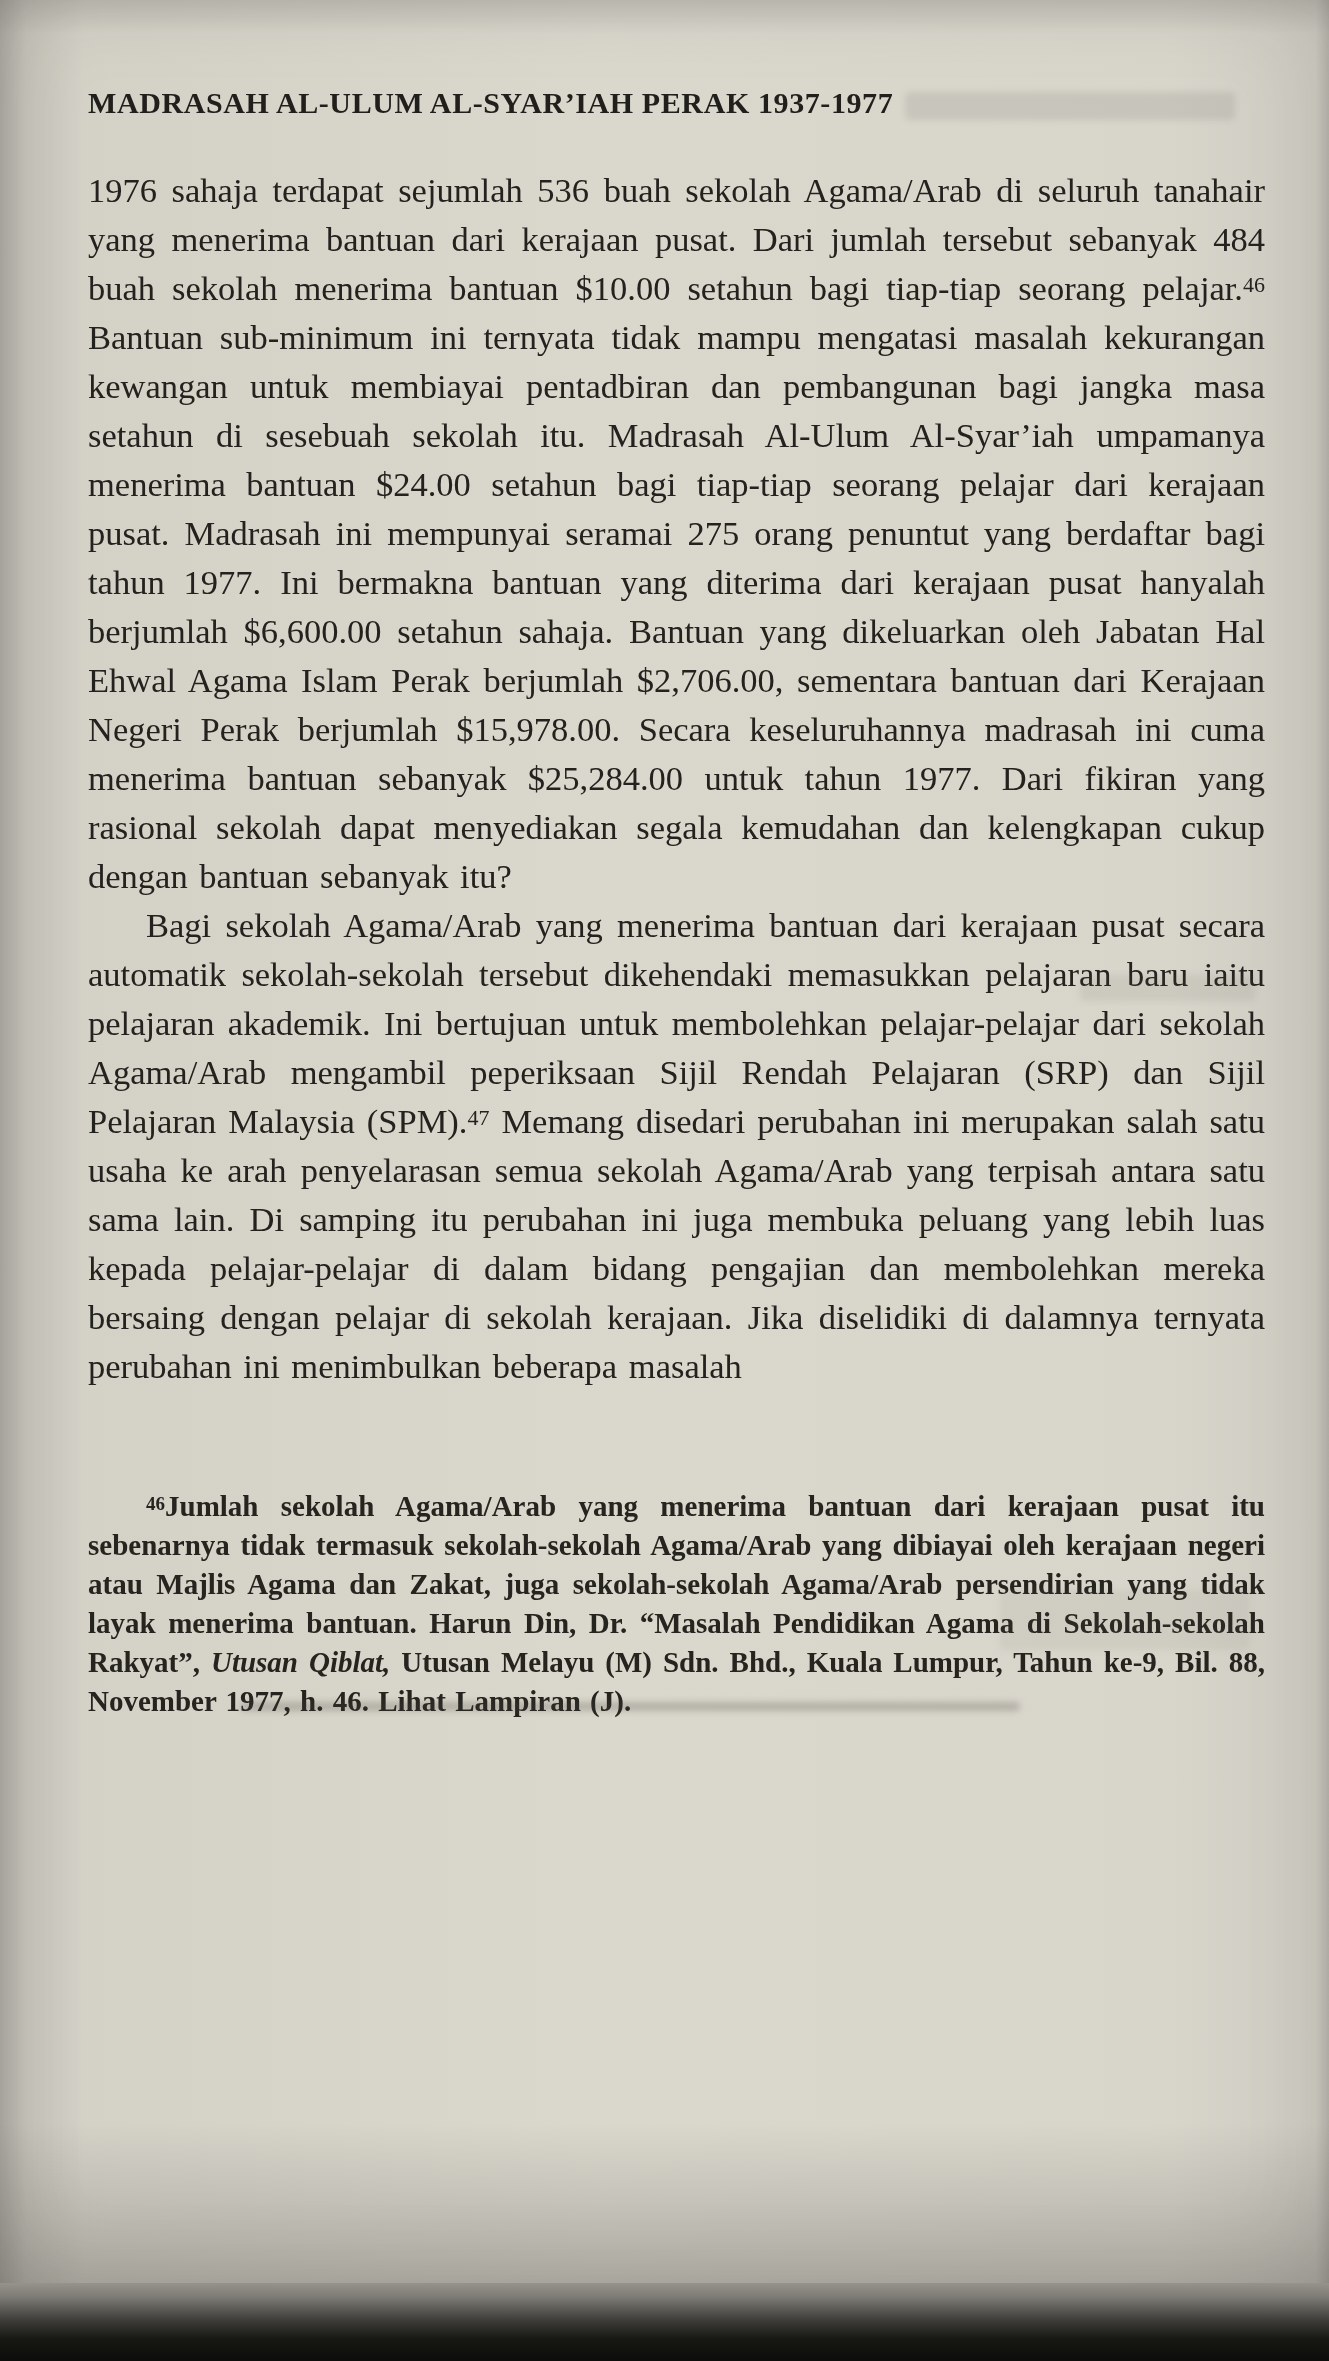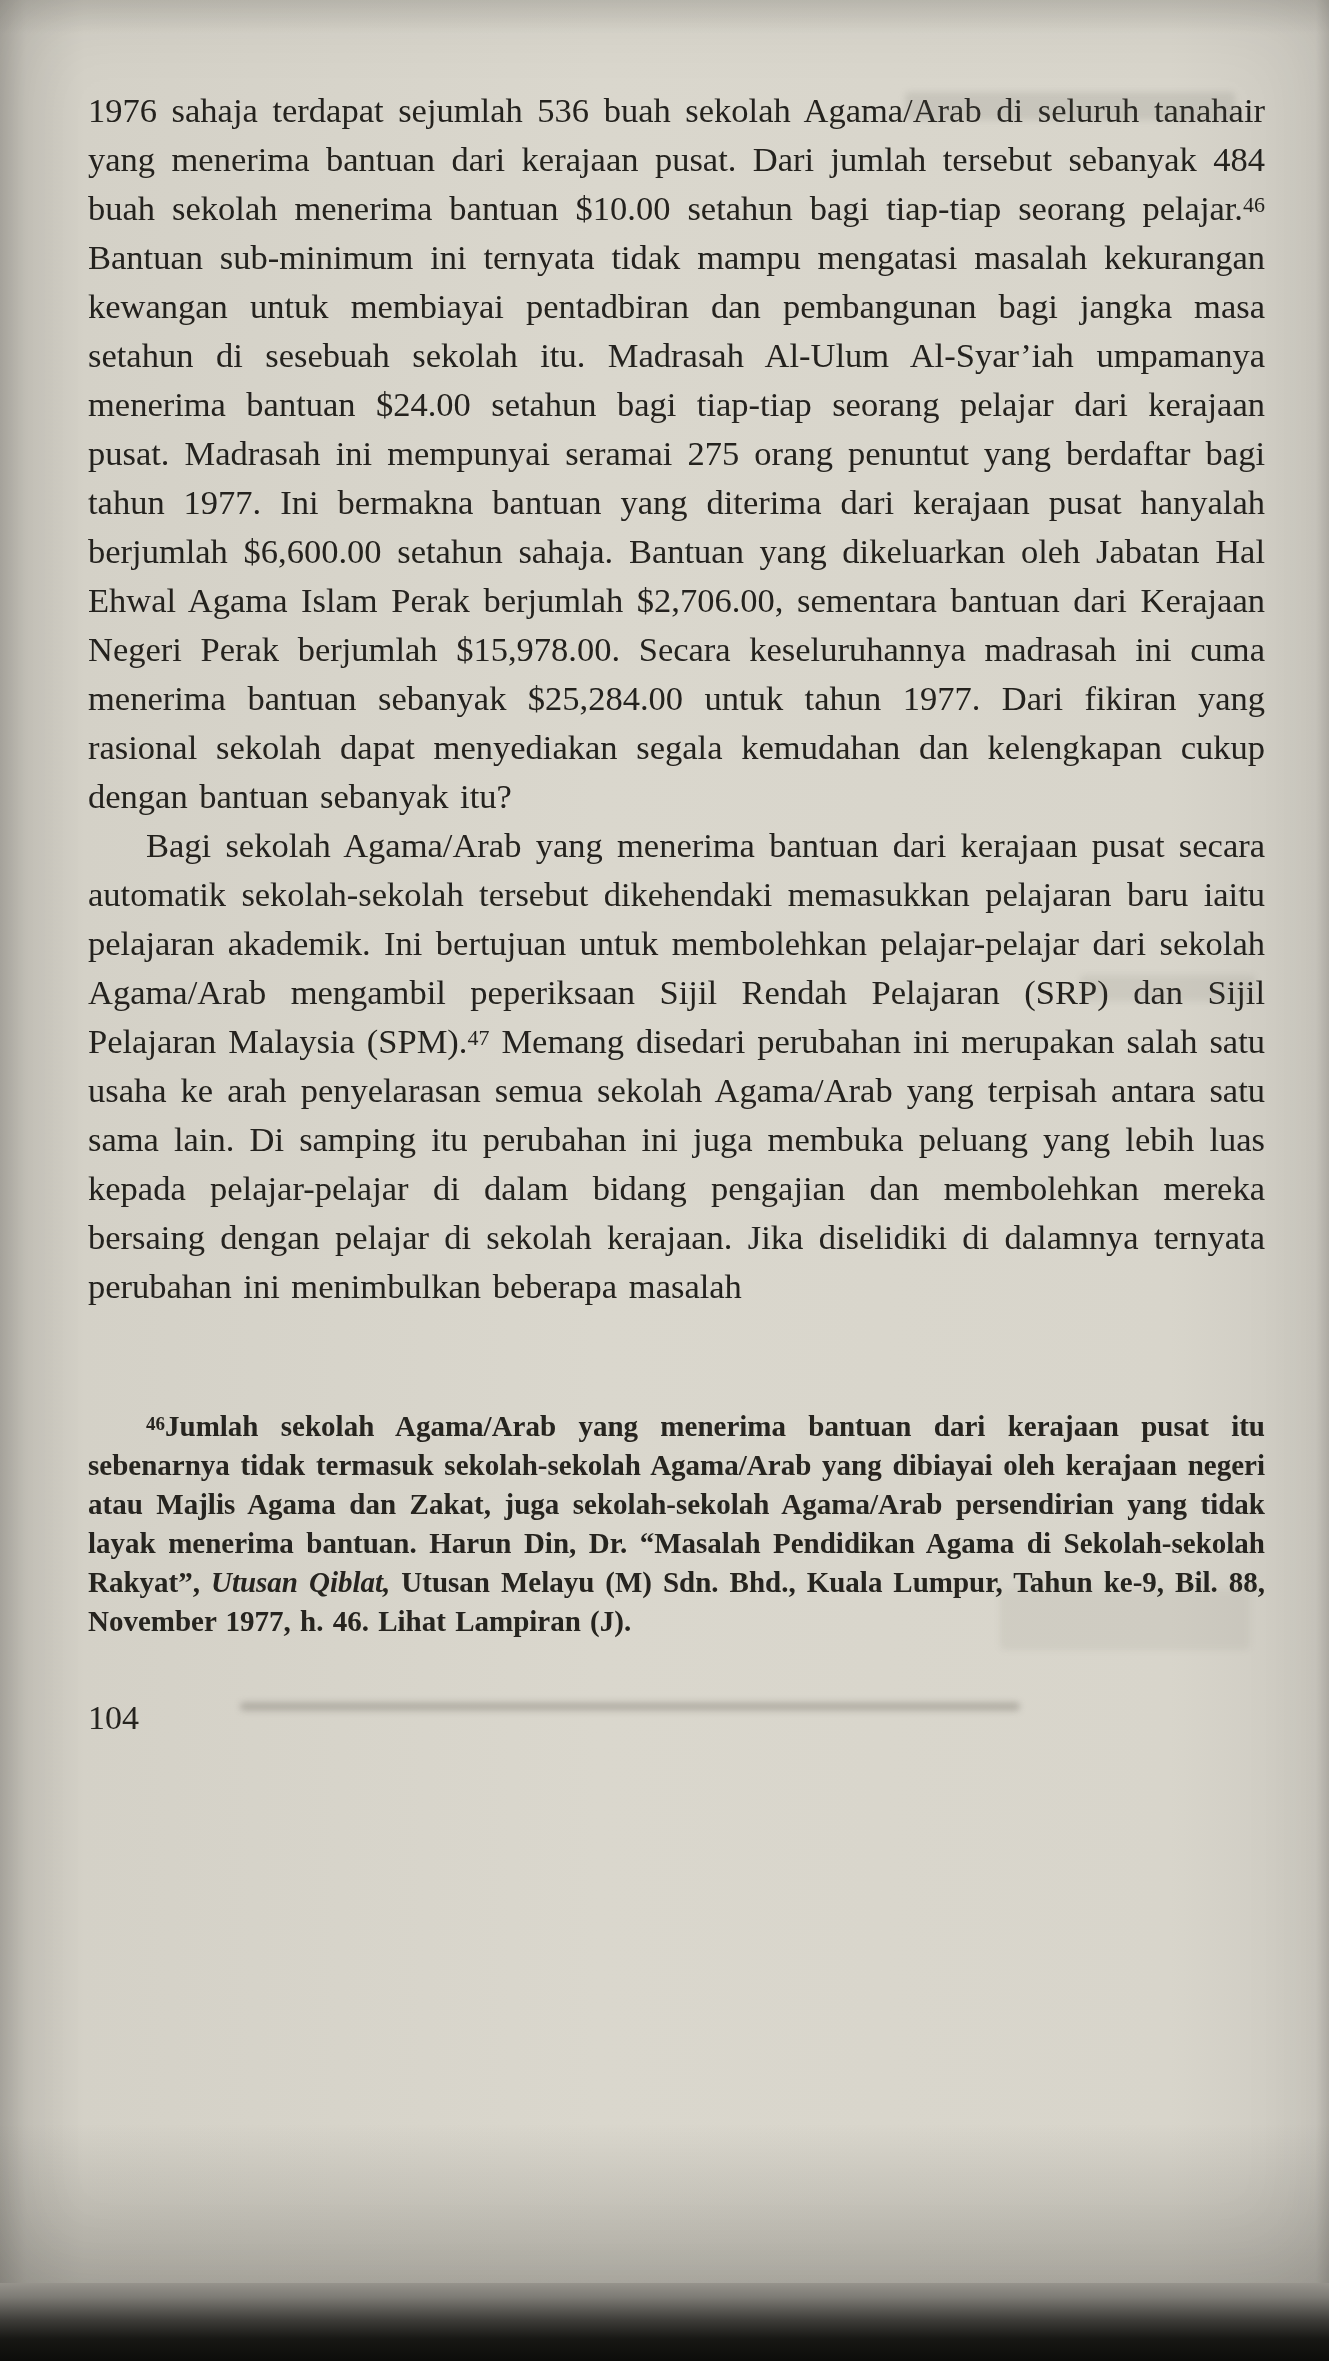--- a/index.html
+++ b/index.html
@@ -100,33 +100,33 @@
   .artifact.a3 { left: 240px; top: 1702px; width: 780px; height: 9px;  background: rgba(70,68,60,0.25); }
   .artifact.a4 { left: 1000px; top: 1590px; width: 250px; height: 60px; background: rgba(100,98,90,0.08); }
 </style>
 </head>
 <body>
 
 <div class="scan">
   <div class="paper">
     <div class="content">
 
+      <div class="running-header">MADRASAH AL-ULUM AL-SYAR’IAH PERAK 1937-1977</div>
 
       <div class="body-text">
         <p><span>1976 sahaja terdapat sejumlah 536 buah sekolah Agama/Arab di seluruh tanahair yang menerima bantuan dari kerajaan pusat. Dari jumlah tersebut sebanyak 484 buah sekolah menerima bantuan $10.00 setahun bagi tiap-tiap seorang pelajar.</span><sup class="fnref-body">46</sup><span> Bantuan sub-minimum ini ternyata tidak mampu mengatasi masalah kekurangan kewangan untuk membiayai pentadbiran dan pembangunan bagi jangka masa setahun di sesebuah sekolah itu. Madrasah Al-Ulum Al-Syar’iah umpamanya menerima bantuan $24.00 setahun bagi tiap-tiap seorang pelajar dari kerajaan pusat. Madrasah ini mempunyai seramai 275 orang penuntut yang berdaftar bagi tahun 1977. Ini bermakna bantuan yang diterima dari kerajaan pusat hanyalah berjumlah $6,600.00 setahun sahaja. Bantuan yang dikeluarkan oleh Jabatan Hal Ehwal Agama Islam Perak berjumlah $2,706.00, sementara bantuan dari Kerajaan Negeri Perak berjumlah $15,978.00. Secara keseluruhannya madrasah ini cuma menerima bantuan sebanyak $25,284.00 untuk tahun 1977. Dari fikiran yang rasional sekolah dapat menyediakan segala kemudahan dan kelengkapan cukup dengan bantuan sebanyak itu?</span></p>
 
         <p class="indent"><span>Bagi sekolah Agama/Arab yang menerima bantuan dari kerajaan pusat secara automatik sekolah-sekolah tersebut dikehendaki memasukkan pelajaran baru iaitu pelajaran akademik. Ini bertujuan untuk membolehkan pelajar-pelajar dari sekolah Agama/Arab mengambil peperiksaan Sijil Rendah Pelajaran (SRP) dan Sijil Pelajaran Malaysia (SPM).</span><sup class="fnref-body">47</sup><span> Memang disedari perubahan ini merupakan salah satu usaha ke arah penyelarasan semua sekolah Agama/Arab yang terpisah antara satu sama lain. Di samping itu perubahan ini juga membuka peluang yang lebih luas kepada pelajar-pelajar di dalam bidang pengajian dan membolehkan mereka bersaing dengan pelajar di sekolah kerajaan. Jika diselidiki di dalamnya ternyata perubahan ini menimbulkan beberapa masalah</span></p>
       </div>
 
       <div class="footnotes">
         <p><sup class="fnref-note">46</sup><span>Jumlah sekolah Agama/Arab yang menerima bantuan dari kerajaan pusat itu sebenarnya tidak termasuk sekolah-sekolah Agama/Arab yang dibiayai oleh kerajaan negeri atau Majlis Agama dan Zakat, juga sekolah-sekolah Agama/Arab persendirian yang tidak layak menerima bantuan. Harun Din, Dr. “Masalah Pendidikan Agama di Sekolah-sekolah Rakyat”, </span><span class="italic">Utusan Qiblat,</span><span> Utusan Melayu (M) Sdn. Bhd., Kuala Lumpur, Tahun ke-9, Bil. 88, November 1977, h. 46. Lihat Lampiran (J).</span></p>
 
       </div>
 
-      <div class="page-number">104</div>
 
     </div>
 
     <div class="artifact a1"></div>
     <div class="artifact a2"></div>
     <div class="artifact a3"></div>
     <div class="artifact a4"></div>
   </div>
 
   <div class="bottom-strip"></div>

